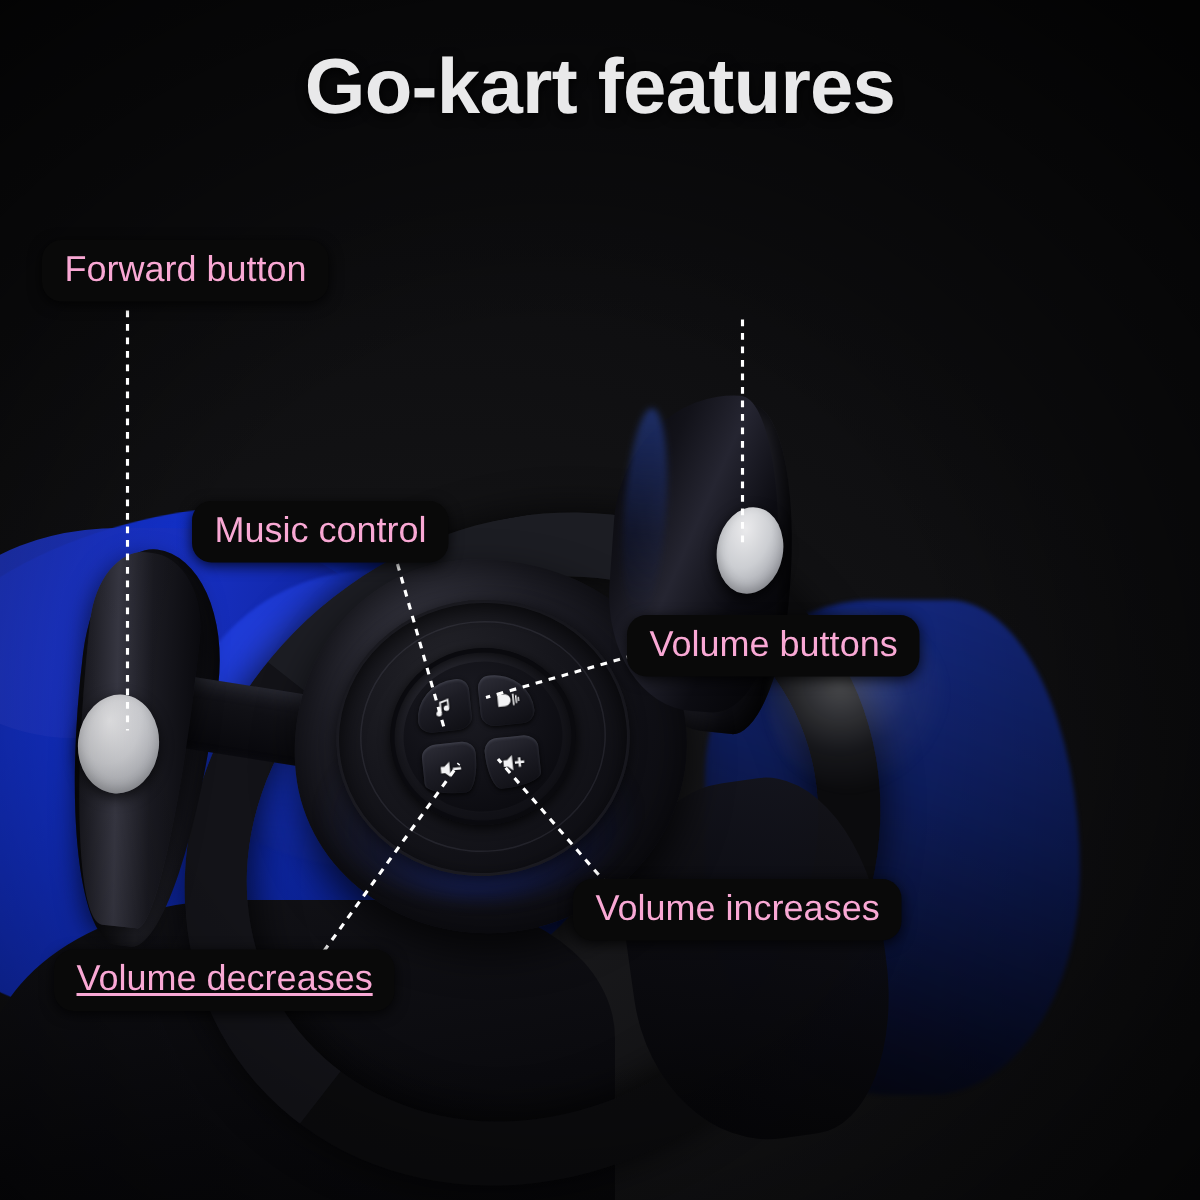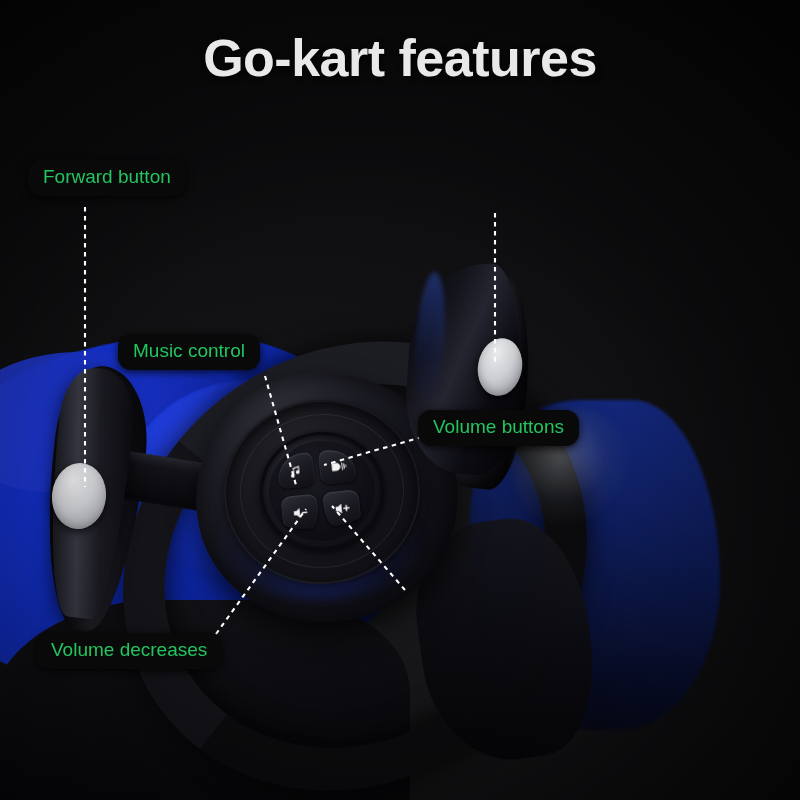--- a/index.html
+++ b/index.html
@@ -368,34 +368,34 @@
     color: #e9e9ea;
     font-size: 52px;
     font-weight: bold;
     letter-spacing: -0.5px;
     text-shadow: 0 2px 7px rgba(0,0,0,.9);
   }
 
   .pill {
     position: absolute;
     background: #090909;
-    color: #22c55e;
+    color: #f9a8d4;
     border-radius: 13px;
     padding: 7px 15px 9px;
-    font-size: 19px;
+    font-size: 24px;
     line-height: 1.05;
     white-space: nowrap;
     box-shadow: 0 2px 9px rgba(0,0,0,.8);
   }
   .pill.p-forward  { left: 28px;  top: 160px; }
   .pill.p-back     { left: 348px; top: 166px; }
-  .pill.p-music    { left: 118px; top: 334px; }
+  .pill.p-music    { left: 128px; top: 334px; }
   .pill.p-light    { left: 418px; top: 410px; }
   .pill.p-volinc   { left: 382px; top: 586px; }
-  .pill.p-voldec   { left: 36px;  top: 633px; }
+  .pill.p-voldec   { left: 36px;  top: 633px; text-decoration: underline; }
 </style>
 </head>
 <body>
 
 <div id="stage">
 
   <div class="photo">
     <div class="body-blue"></div>
     <div class="body-blue-2"></div>
     <div class="body-blue-hood"></div>
@@ -470,16 +470,17 @@
 
   <div class="title">Go-kart features</div>
 
   <div class="pill p-forward">Forward button</div>
 
 
   <div class="pill p-music">Music control</div>
 
   <div class="pill p-light">Volume buttons</div>
 
+  <div class="pill p-volinc">Volume increases</div>
 
   <div class="pill p-voldec">Volume decreases</div>
 
 </div>
 
 </body></html>

